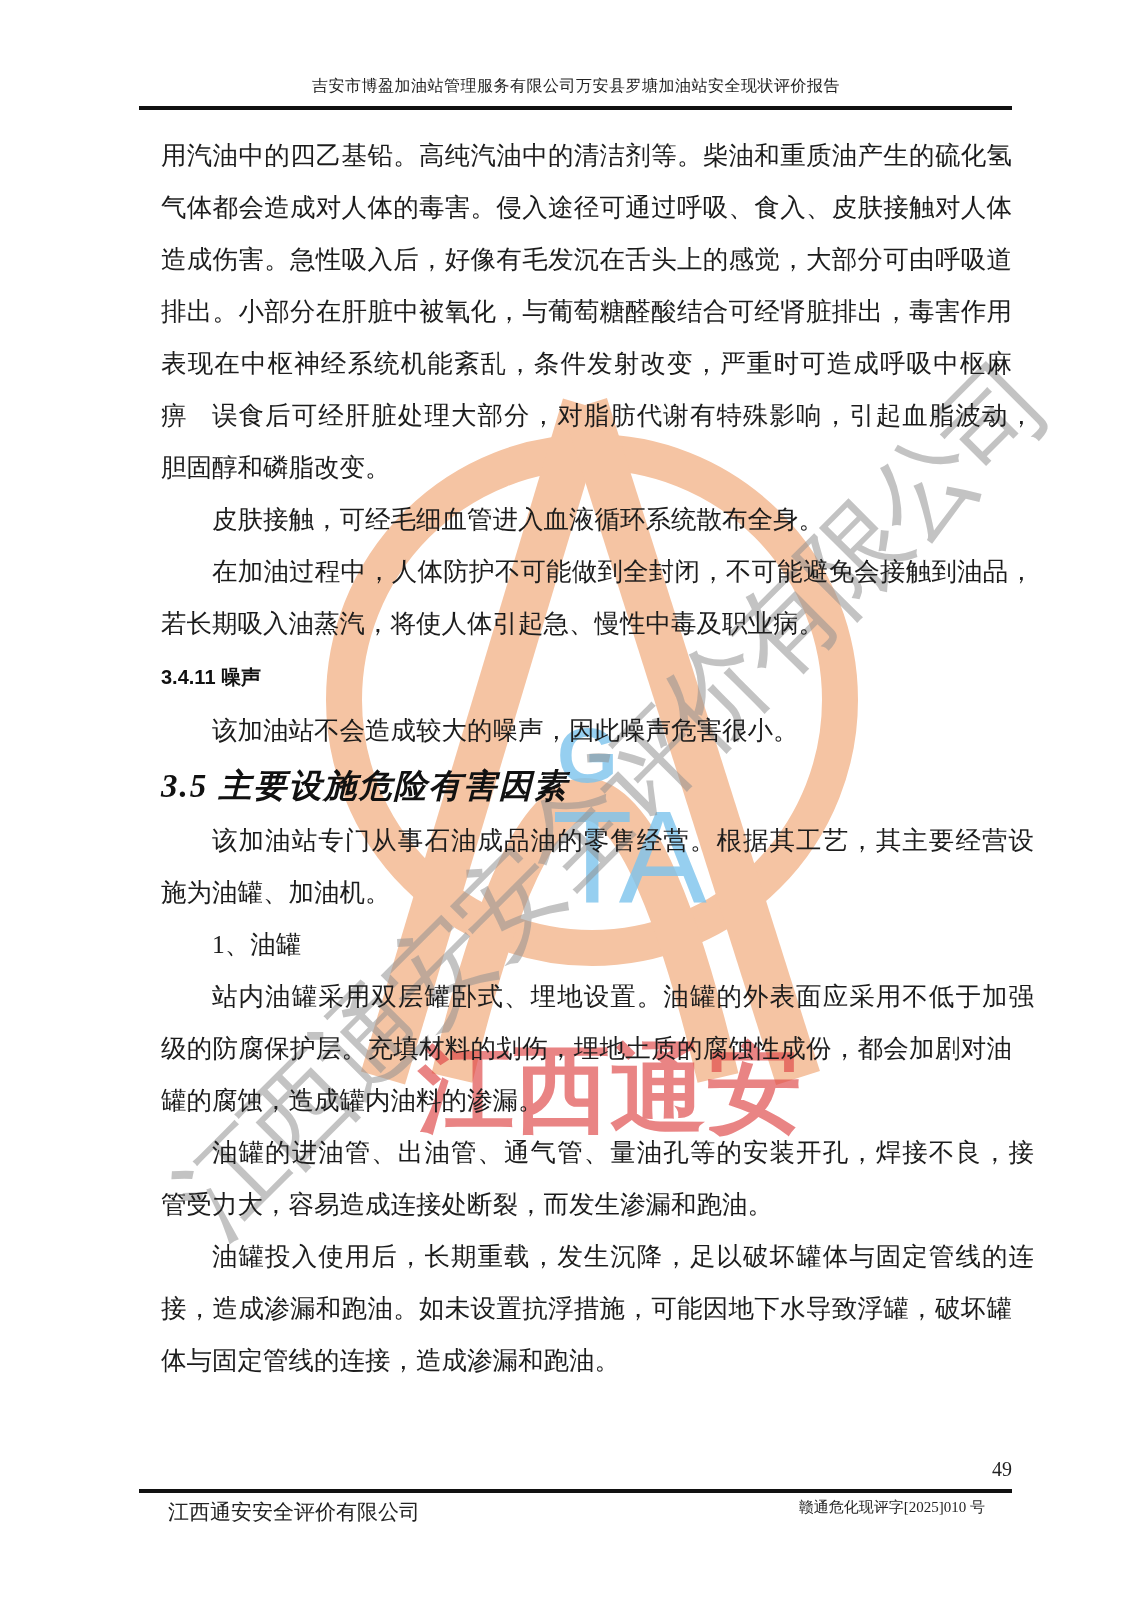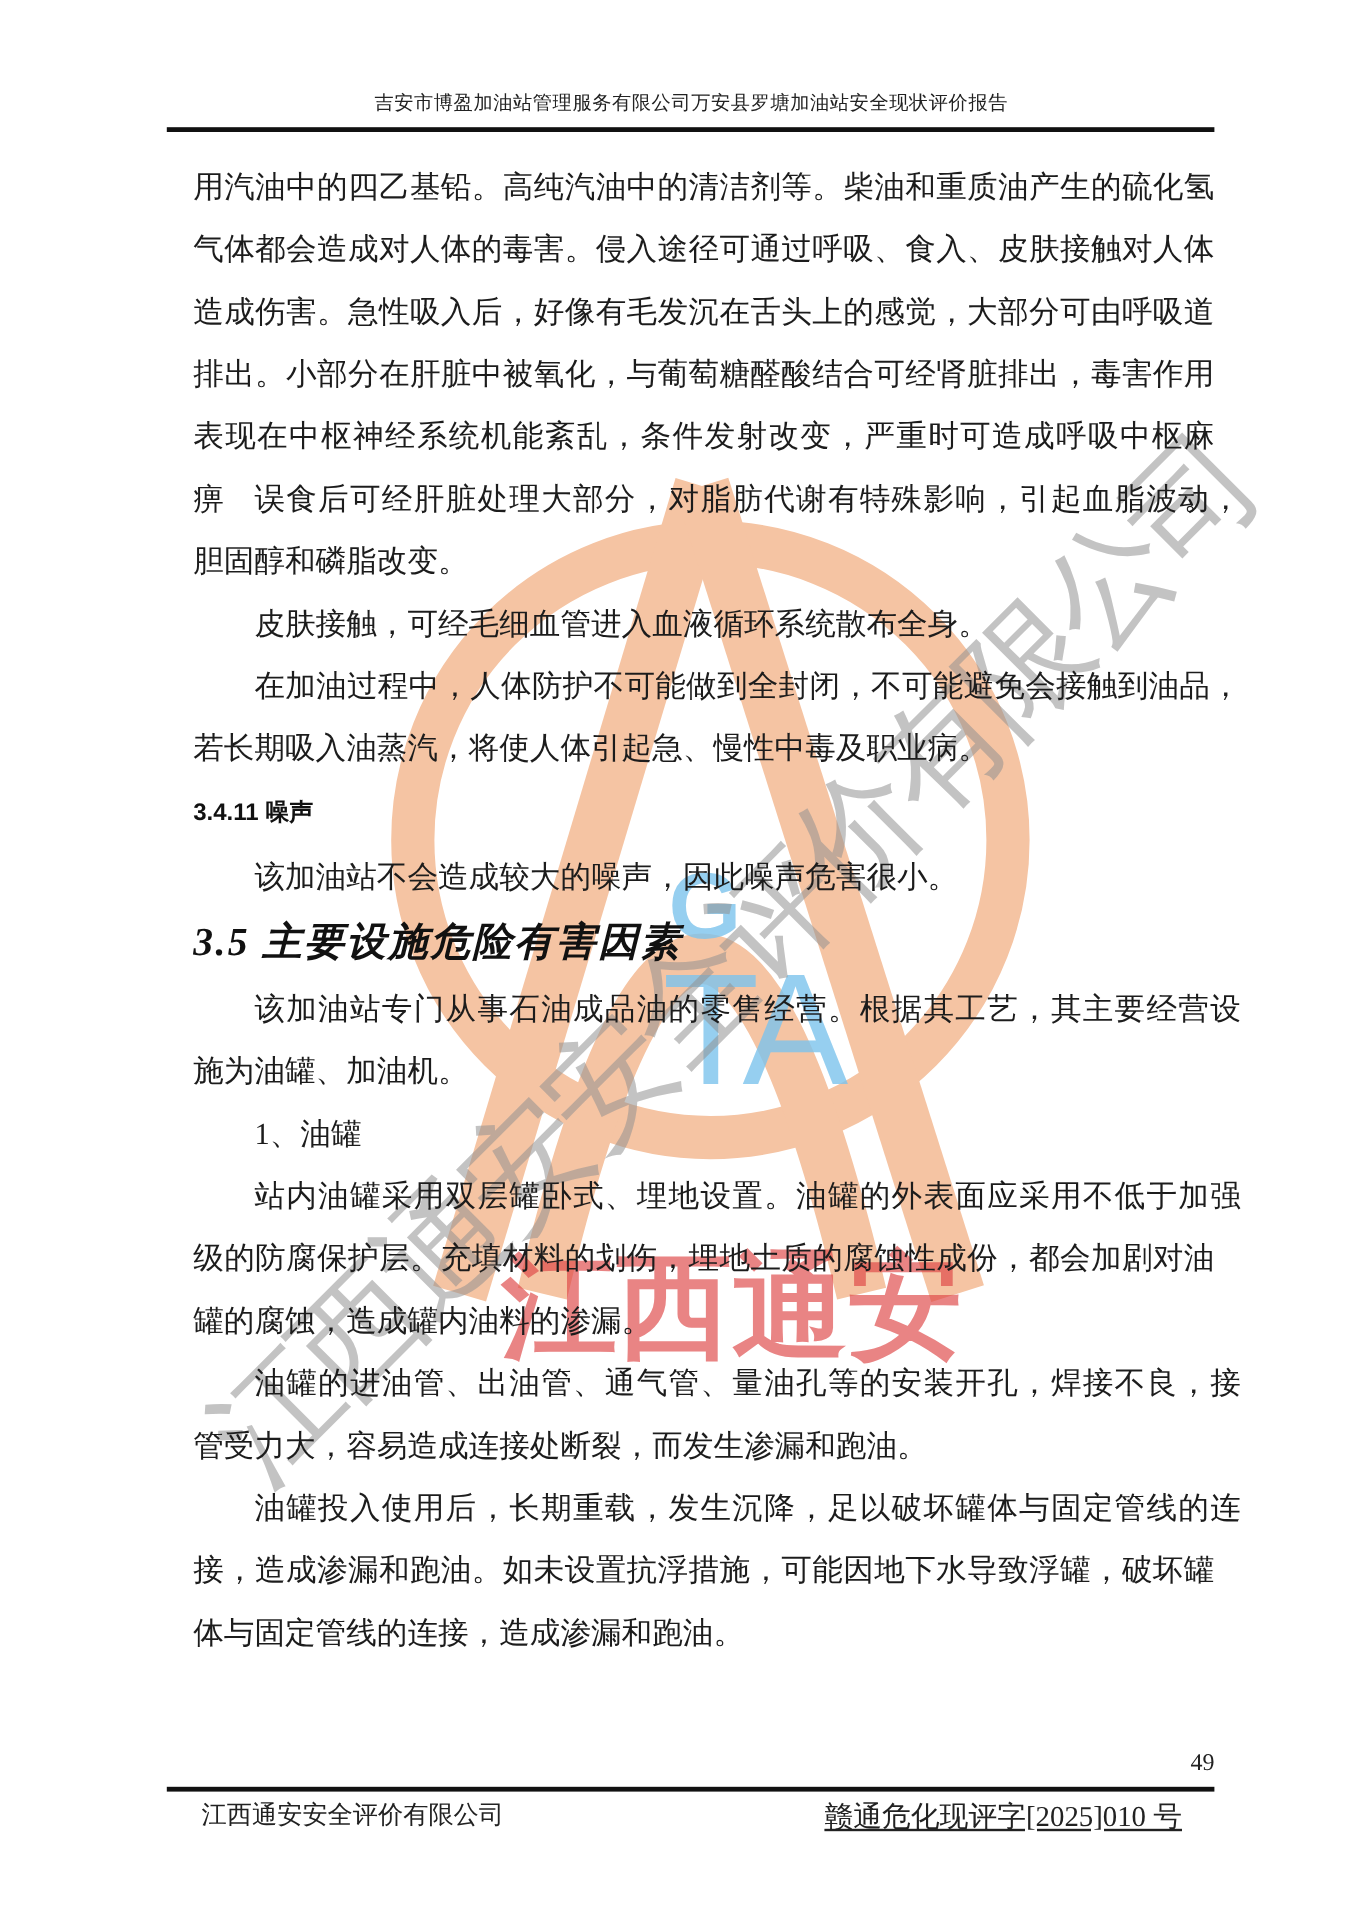--- a/index.html
+++ b/index.html
@@ -81,21 +81,21 @@
   .ftr-rule{
     position:absolute;left:139px;top:1489px;width:873px;height:4px;
     background:#111;
   }
   .ftr-left{
     position:absolute;left:168px;top:1498px;
     font-size:21px;color:#222;white-space:nowrap;
   }
   .ftr-right{
     position:absolute;right:146px;top:1498px;
-    font-size:24px;color:#222;white-space:nowrap;text-decoration:underline;
+    font-size:15px;color:#222;white-space:nowrap;
   }
 </style>
 </head>
 <body>
 
 <div class="page">
 
   <div class="wm">
     <svg width="1131" height="1600" viewBox="0 0 1131 1600">
       <g stroke="#f5c4a3" fill="none">

